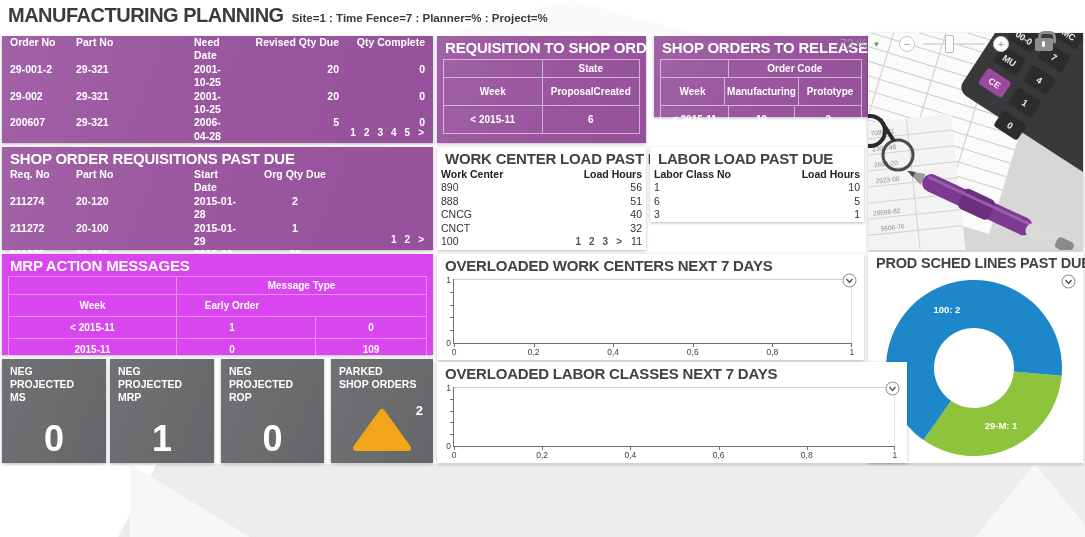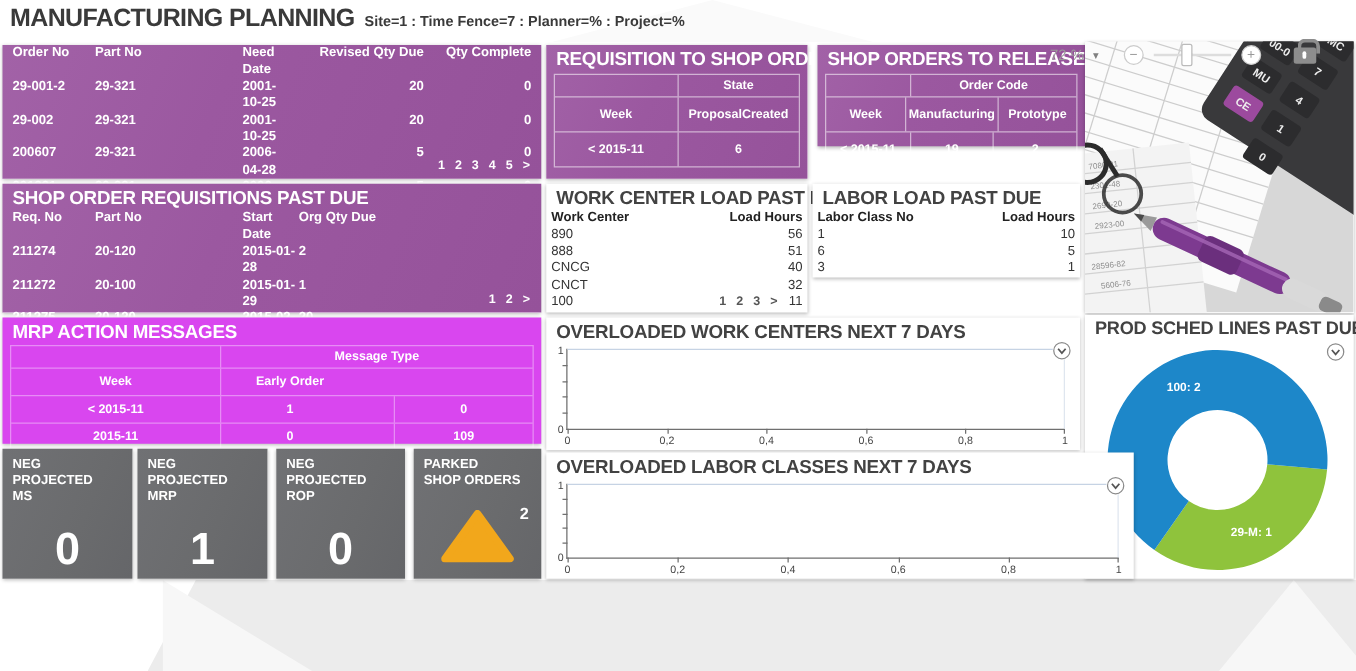--- a/index.html
+++ b/index.html
@@ -38,21 +38,21 @@
   .ptitle { font-size:15px; font-weight:bold; letter-spacing:-0.2px; padding:3px 8px 1px; white-space:nowrap; }
   .white .ptitle, .wtitle { color:#424242; }
   
   .tbl { padding:0 8px; font-size:10.5px; }
   .trow { display:grid; grid-template-columns:var(--cols); line-height:13.4px; }
   .t-head { font-weight:bold; }
   .purple .tbl { font-weight:bold; }
   .t-shop { --cols:66px 118px 1fr 104px 86px; }
   .t-shop .trow span:nth-child(n+4){ text-align:right; }
   .t-reqs { --cols:66px 118px 1fr 112px; padding-right:82px; }
-  .t-reqs .trow span:nth-child(4){ text-align:left; }
+  .t-reqs .trow span:nth-child(4){ text-align:center; }
   .t-wc, .t-labor { --cols:1fr 64px; padding:0 4px; color:#333; }
   .t-wc .trow span:nth-child(2), .t-labor .trow span:nth-child(2){ text-align:right; }
   .t-wc .t-head, .t-labor .t-head { color:#222; }
   .pager { position:absolute; right:9px; bottom:5px; font-size:10px; font-weight:bold; }
   .pager span { margin-left:8px; cursor:pointer; }
   .pager-dark { color:#555; }
   
   .pivot { margin:2px 6px; border:1px solid var(--bc); font-size:10px; font-weight:bold; }
   .prow { display:grid; grid-template-columns:var(--pcols); }
   .prow + .prow { border-top:1px solid var(--bc); }

